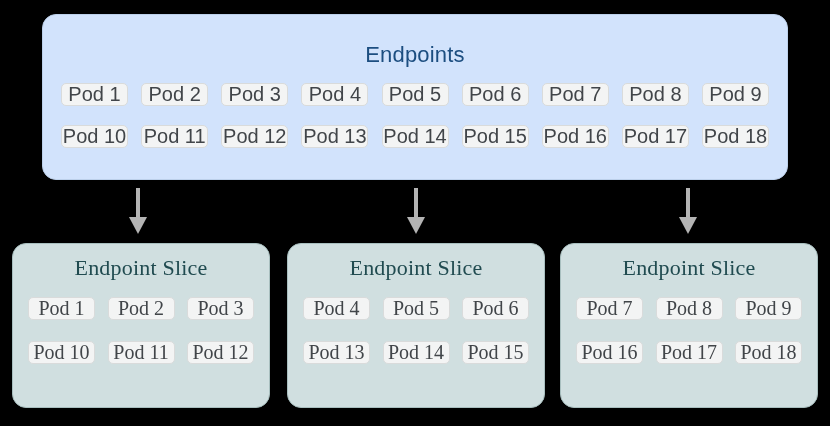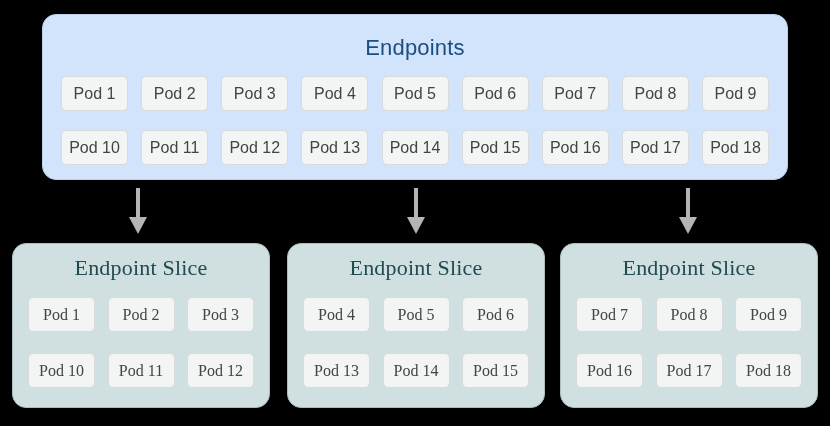--- a/index.html
+++ b/index.html
@@ -14,48 +14,48 @@
 
   
   .endpoints-box {
     position: absolute;
     left: 42px; top: 14px;
     width: 746px; height: 166px;
     box-sizing: border-box;
     background: var(--endpoints-fill, #d2e3fc);
     border: 1px solid var(--endpoints-border, #bcd0ea);
     border-radius: 14px;
-    padding: 19px 18px 0 18px;
+    padding: 26px 18px 0 18px;
   }
   .box-title {
     margin: 0;
     text-align: center;
     font-size: 22px;
     font-weight: normal;
     line-height: 27px;
     letter-spacing: 0.2px;
   }
   .endpoints-box .box-title { color: var(--endpoints-title-text, #1c4e80); margin-bottom: 15px; }
 
   .pod-row {
     display: flex;
     justify-content: space-between;
   }
   .pod-row + .pod-row { margin-top: 19px; }
 
   .pod {
     box-sizing: border-box;
-    width: 67px; height: 35px;
+    width: 67px; height: 23px;
     background: var(--pod-fill, #f3f4f4);
     border: 1px solid var(--pod-border, #d9dbdb);
     border-radius: 5px;
     display: flex;
     align-items: center;
     justify-content: center;
-    font-size: 16px;
+    font-size: 20px;
     color: var(--pod-text, #414549);
     white-space: nowrap;
   }
 
   
   .down-arrow {
     position: absolute;
     top: 188px;
     width: 18px; height: 46px;
     display: flex;

